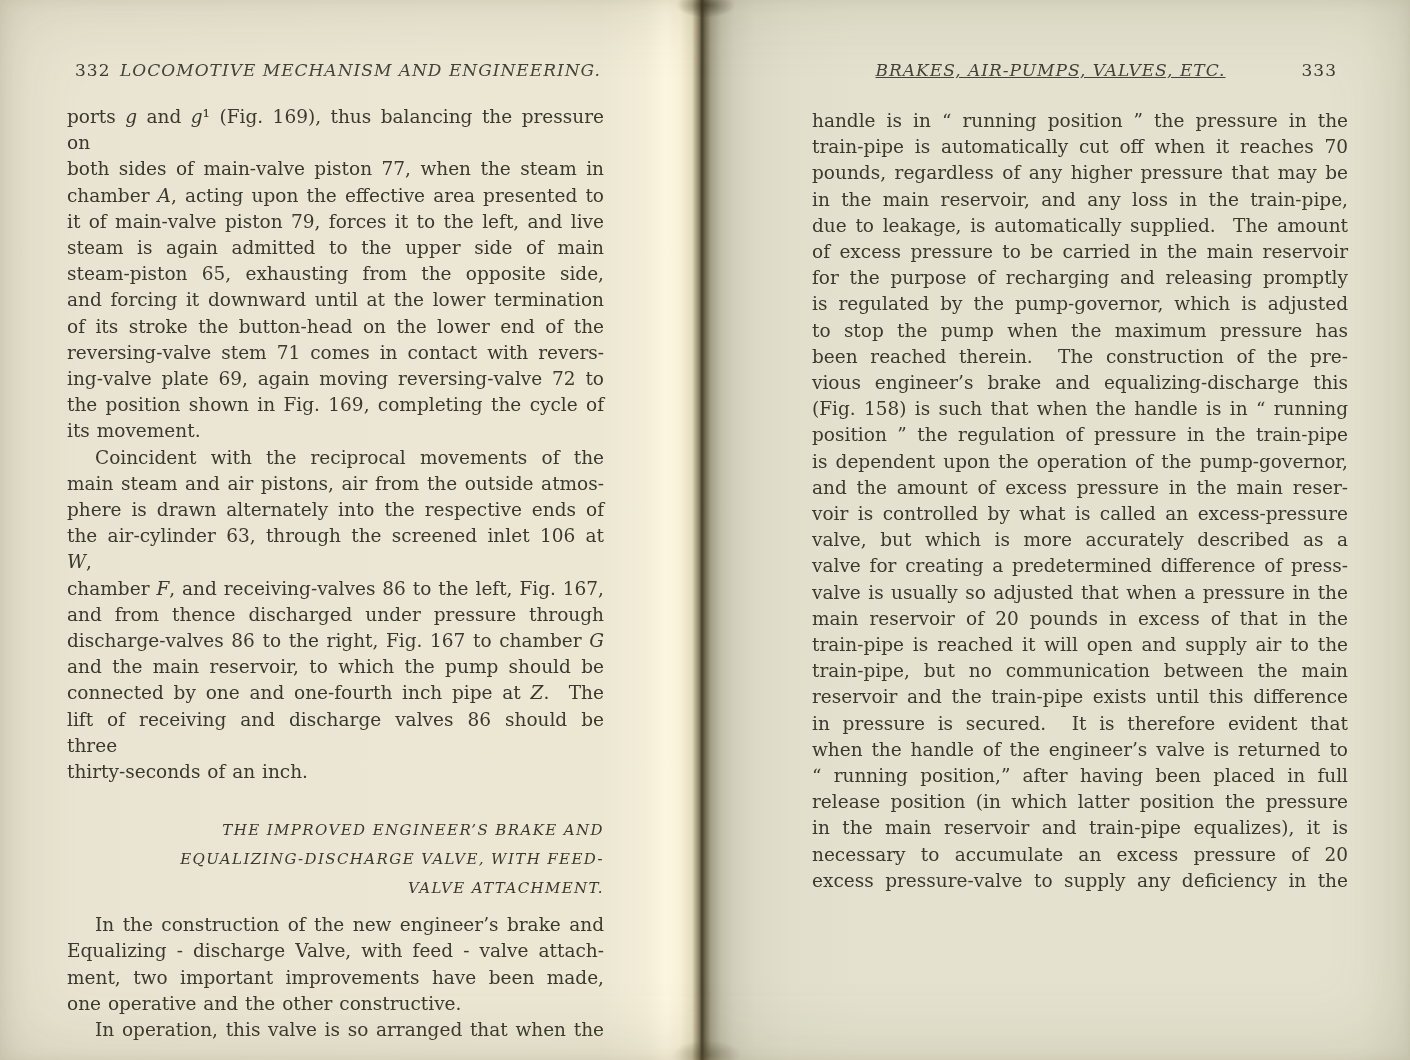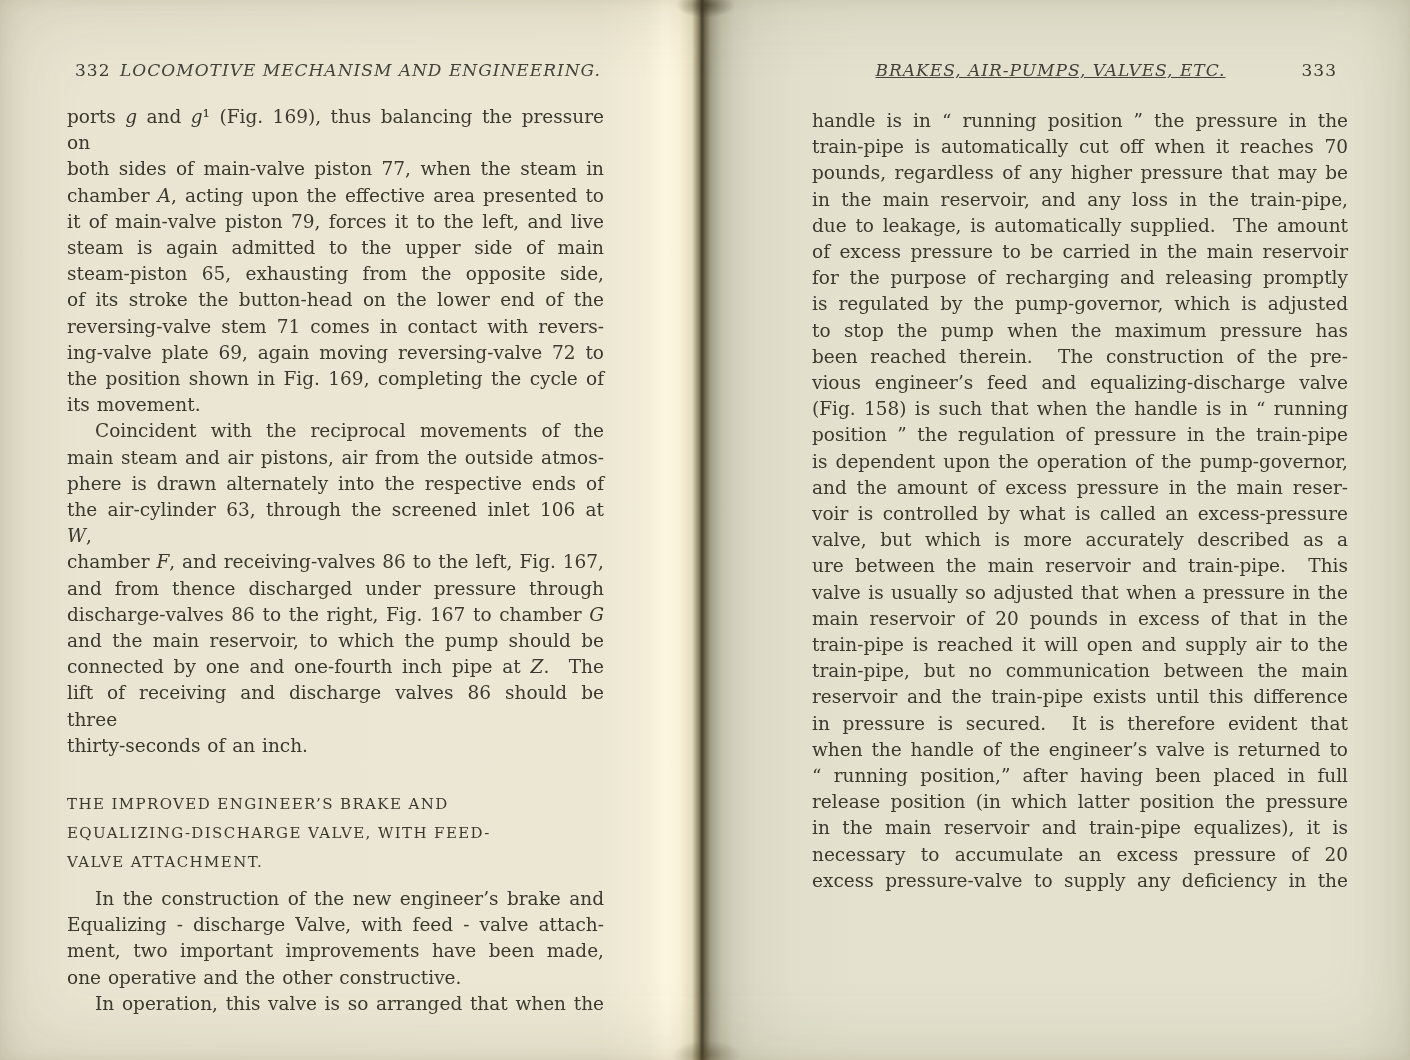--- a/index.html
+++ b/index.html
@@ -60,41 +60,42 @@
     word-spacing: 1px;
     text-align: justify; text-align-last: justify;
   }
   .line.last   { text-align-last: left; }
   .line.indent { text-indent: 28px; }
   .line em { font-style: italic; }
 
   .heading { margin-top: 31px; margin-bottom: 9px; }
   .heading-line {
     font-size: 15px; line-height: 29px; letter-spacing: 1.4px;
-    color: #3b392e; text-align: left;
+    color: #3b392e; text-align: right; font-style: italic;
   }
 </style>
 </head>
 <body>
 
 <div class="spread">
 
   <div class="page page-left">
     <div class="running-head rh-left">
       <span class="page-num pn-left">332</span>
       <span class="rh-title">LOCOMOTIVE MECHANISM AND ENGINEERING.</span>
     </div>
     <div class="body body-left">
         <div class="block paragraph">
           <div class="line">ports <em>g</em> and <em>g</em>¹ (Fig. 169), thus balancing the pressure on</div>
           <div class="line">both sides of main-valve piston 77, when the steam in</div>
           <div class="line">chamber <em>A</em>, acting upon the effective area presented to</div>
           <div class="line">it of main-valve piston 79, forces it to the left, and live</div>
           <div class="line">steam is again admitted to the upper side of main</div>
           <div class="line">steam-piston 65, exhausting from the opposite side,</div>
+          <div class="line">and forcing it downward until at the lower termination</div>
           <div class="line">of its stroke the button-head on the lower end of the</div>
           <div class="line">reversing-valve stem 71 comes in contact with revers-</div>
           <div class="line">ing-valve plate 69, again moving reversing-valve 72 to</div>
           <div class="line">the position shown in Fig. 169, completing the cycle of</div>
           <div class="line last">its movement.</div>
         </div>
         <div class="block paragraph">
           <div class="line indent">Coincident with the reciprocal movements of the</div>
           <div class="line">main steam and air pistons, air from the outside atmos-</div>
           <div class="line">phere is drawn alternately into the respective ends of</div>
@@ -134,28 +135,28 @@
           <div class="line">handle is in “ running position ” the pressure in the</div>
           <div class="line">train-pipe is automatically cut off when it reaches 70</div>
           <div class="line">pounds, regardless of any higher pressure that may be</div>
           <div class="line">in the main reservoir, and any loss in the train-pipe,</div>
           <div class="line">due to leakage, is automatically supplied.&nbsp; The amount</div>
           <div class="line">of excess pressure to be carried in the main reservoir</div>
           <div class="line">for the purpose of recharging and releasing promptly</div>
           <div class="line">is regulated by the pump-governor, which is adjusted</div>
           <div class="line">to stop the pump when the maximum pressure has</div>
           <div class="line">been reached therein.&nbsp; The construction of the pre-</div>
-          <div class="line">vious engineer’s feed and equalizing-discharge valve</div>
+          <div class="line">vious engineer’s brake and equalizing-discharge this</div>
           <div class="line">(Fig. 158) is such that when the handle is in “ running</div>
           <div class="line">position ” the regulation of pressure in the train-pipe</div>
           <div class="line">is dependent upon the operation of the pump-governor,</div>
           <div class="line">and the amount of excess pressure in the main reser-</div>
           <div class="line">voir is controlled by what is called an excess-pressure</div>
           <div class="line">valve, but which is more accurately described as a</div>
-          <div class="line">ure between the main reservoir and train-pipe.&nbsp; This</div>
+          <div class="line">valve for creating a predetermined difference of press-</div>
           <div class="line">valve is usually so adjusted that when a pressure in the</div>
           <div class="line">main reservoir of 20 pounds in excess of that in the</div>
           <div class="line">train-pipe is reached it will open and supply air to the</div>
           <div class="line">train-pipe, but no communication between the main</div>
           <div class="line">reservoir and the train-pipe exists until this difference</div>
           <div class="line">in pressure is secured.&nbsp; It is therefore evident that</div>
           <div class="line">when the handle of the engineer’s valve is returned to</div>
           <div class="line">“ running position,” after having been placed in full</div>
           <div class="line">release position (in which latter position the pressure</div>
           <div class="line">in the main reservoir and train-pipe equalizes), it is</div>

